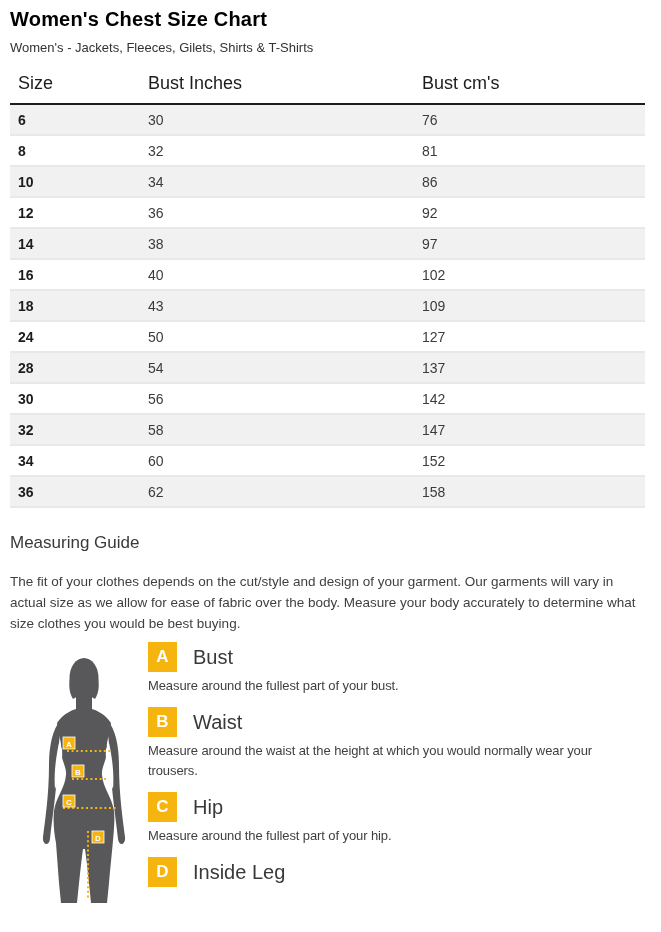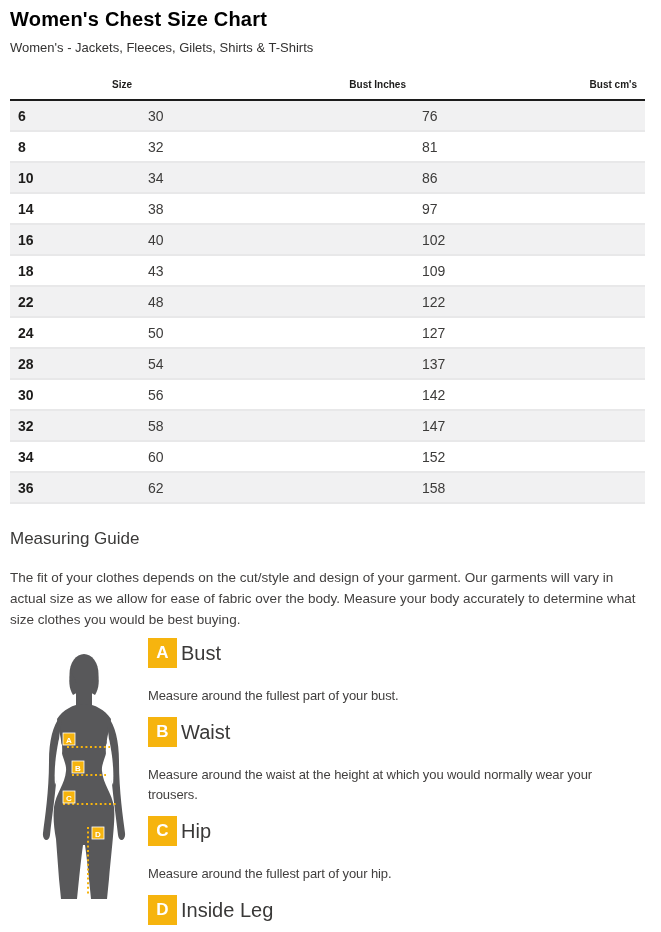--- a/index.html
+++ b/index.html
@@ -18,33 +18,33 @@
   .page-title {
     font-size: 20px;
     font-weight: 600;
     color: #000000;
     letter-spacing: .2px;
     margin-bottom: 9px;
   }
   .page-subtitle {
     font-size: 13px;
     color: #333231;
-    margin-bottom: 18px;
+    margin-bottom: 12px;
   }
 
   
   table.size-chart {
     width: 100%;
     border-collapse: collapse;
     table-layout: fixed;
   }
   table.size-chart th {
-    text-align: right;
-    font-size: 10px;
-    font-weight: 700;
+    text-align: left;
+    font-size: 18px;
+    font-weight: 400;
     color: #1d1c1b;
     padding: 6px 8px 9px 8px;
   }
   table.size-chart thead tr { border-bottom: 2px solid #1c1c1c; }
   table.size-chart th:nth-child(1) { width: 130px; }
   table.size-chart th:nth-child(2) { width: 274px; }
   table.size-chart td {
     font-size: 14px;
     color: #3c3b3a;
     padding: 6px 8px;
@@ -85,27 +85,27 @@
     background: #f6b40e;
     color: #ffffff;
     font-size: 17px;
     font-weight: 600;
     display: flex;
     align-items: center;
     justify-content: center;
     flex: none;
   }
   .g-label {
-    margin-left: 4px;
+    margin-left: 16px;
     font-size: 20px;
     font-weight: 500;
     color: #3a3938;
   }
   .g-desc {
-    margin-top: 18px;
+    margin-top: 4px;
     font-size: 13px;
     line-height: 20px;
     letter-spacing: -0.1px;
     color: #413f3e;
     max-width: 500px;
   }
 </style>
 </head>
 <body>
 
@@ -134,45 +134,45 @@
       <td>32</td>
       <td>81</td>
     </tr>
 
     <tr>
       <td>10</td>
       <td>34</td>
       <td>86</td>
     </tr>
 
+    <tr>
+      <td>12</td>
+      <td>36</td>
+      <td>92</td>
+    </tr>
 
     <tr>
       <td>14</td>
       <td>38</td>
       <td>97</td>
     </tr>
 
     <tr>
       <td>16</td>
       <td>40</td>
       <td>102</td>
     </tr>
 
     <tr>
       <td>18</td>
       <td>43</td>
       <td>109</td>
     </tr>
 
 
-    <tr>
-      <td>22</td>
-      <td>48</td>
-      <td>122</td>
-    </tr>
 
     <tr>
       <td>24</td>
       <td>50</td>
       <td>127</td>
     </tr>
 
     <tr>
       <td>28</td>
       <td>54</td>

